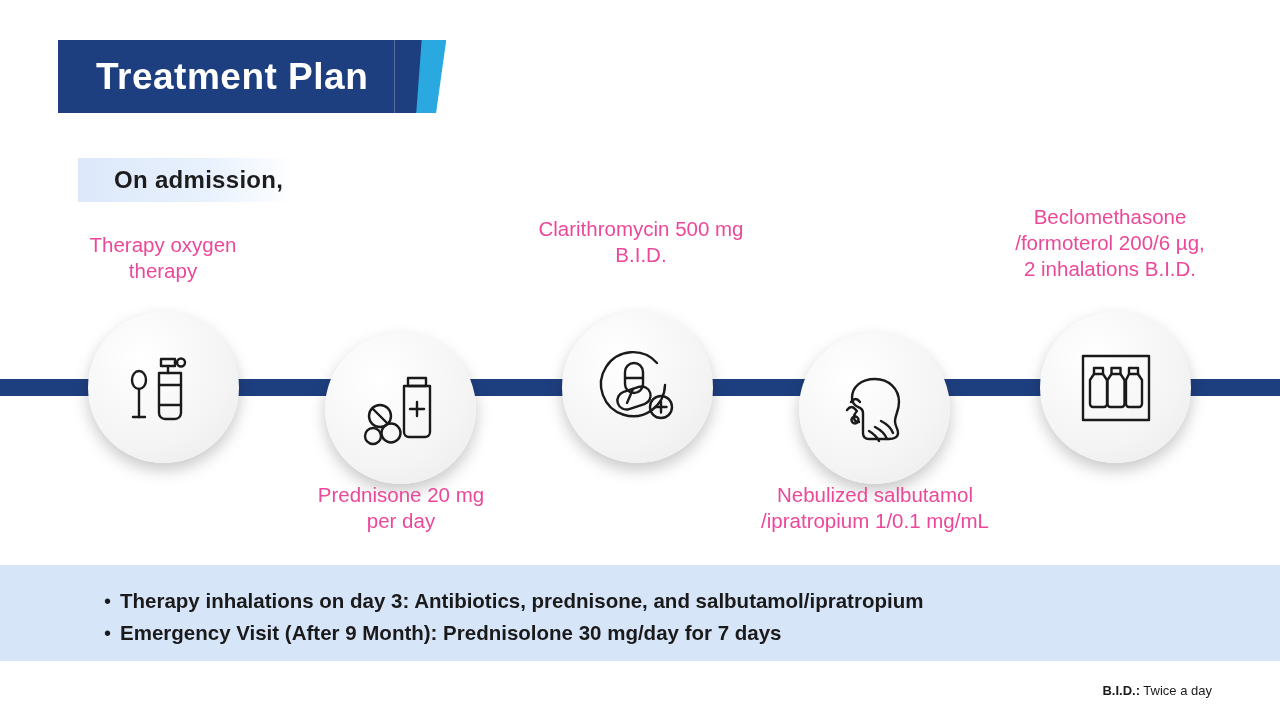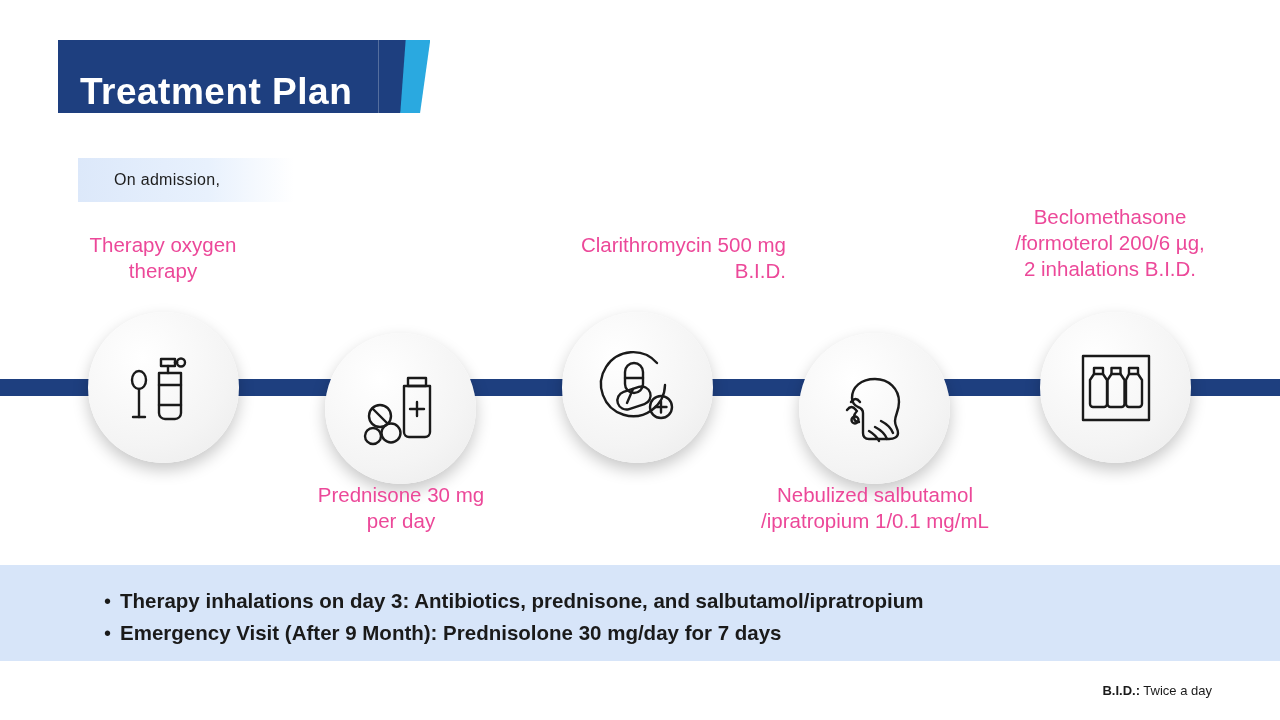--- a/index.html
+++ b/index.html
@@ -21,22 +21,22 @@
     position: absolute;
     left: 58px;
     top: 40px;
     height: 73px;
     display: flex;
     align-items: stretch;
   }
   #title-banner .band {
     background: #1e3f7f;
     display: flex;
-    align-items: flex-end;
-    padding: 0 26px 0 22px;
+    align-items: center;
+    padding: 0 26px 0 38px;
   }
   #title-banner .band h1 {
     margin: 0;
     font-size: 37px;
     font-weight: bold;
     letter-spacing: 0.5px;
     color: #ffffff;
     white-space: nowrap;
   }
   #title-banner .slant-dark {
@@ -58,22 +58,22 @@
     top: 158px;
     width: 216px;
     height: 44px;
     background: linear-gradient(to right, #dce8fa 0%, #e8f1fd 60%, #ffffff 100%);
     display: flex;
     align-items: center;
     padding-left: 36px;
     box-sizing: border-box;
   }
   #on-admission span {
-    font-size: 16px;
-    font-weight: normal;
+    font-size: 24px;
+    font-weight: bold;
     color: #1d1d1d;
     letter-spacing: 0.3px;
   }
 
   
   #timeline-bar {
     position: absolute;
     left: 0;
     top: 379px;
     width: 1280px;
@@ -152,21 +152,21 @@
 
 <div id="on-admission">
   <span>On admission,</span>
 </div>
 
 <div id="timeline-bar"></div>
 
 <div class="caption" style="left: 63px; top: 232px; width: 200px;">Therapy oxygen
 therapy</div>
 
-<div class="caption" style="left: 496px; top: 232px; width: 290px; text-align: right;">Clarithromycin 500 mg
+<div class="caption" style="left: 496px; top: 216px; width: 290px;">Clarithromycin 500 mg
 B.I.D.</div>
 
 <div class="caption" style="left: 960px; top: 204px; width: 300px;">Beclomethasone
 /formoterol 200/6 µg,
 2 inhalations B.I.D.</div>
 
 <div class="node" style="left: 88px; top: 312px;">
   <span>
     <svg width="82" height="82" viewBox="0 0 82 82" fill="none" stroke="#1a1a1a" stroke-width="2.4" stroke-linecap="round" stroke-linejoin="round">
 
@@ -247,21 +247,21 @@
 
       <path d="M37.5 22h9v6l4 6v24a3 3 0 0 1-3 3h-11a3 3 0 0 1-3-3V34l4-6v-6z"></path>
       <line x1="37.5" y1="28" x2="46.5" y2="28"></line>
 
       <path d="M55 22h9v6l4 6v24a3 3 0 0 1-3 3H55a3 3 0 0 1-3-3V34l3-6v-6z"></path>
       <line x1="55" y1="28" x2="64" y2="28"></line>
     </svg>
   </span>
 </div>
 
-<div class="caption" style="left: 273px; top: 482px; width: 256px;">Prednisone 30 mg
+<div class="caption" style="left: 273px; top: 482px; width: 256px;">Prednisone 20 mg
 per day</div>
 
 <div class="caption" style="left: 710px; top: 482px; width: 330px;">Nebulized salbutamol
 /ipratropium 1/0.1 mg/mL</div>
 
 <div id="notes">
   <div class="note-line">
     <span class="bullet">•</span>
     <span><span class="note-label">Therapy inhalations on day 3:</span><span class="note-text"> Antibiotics, prednisone, and salbutamol/ipratropium</span></span>
   </div>

